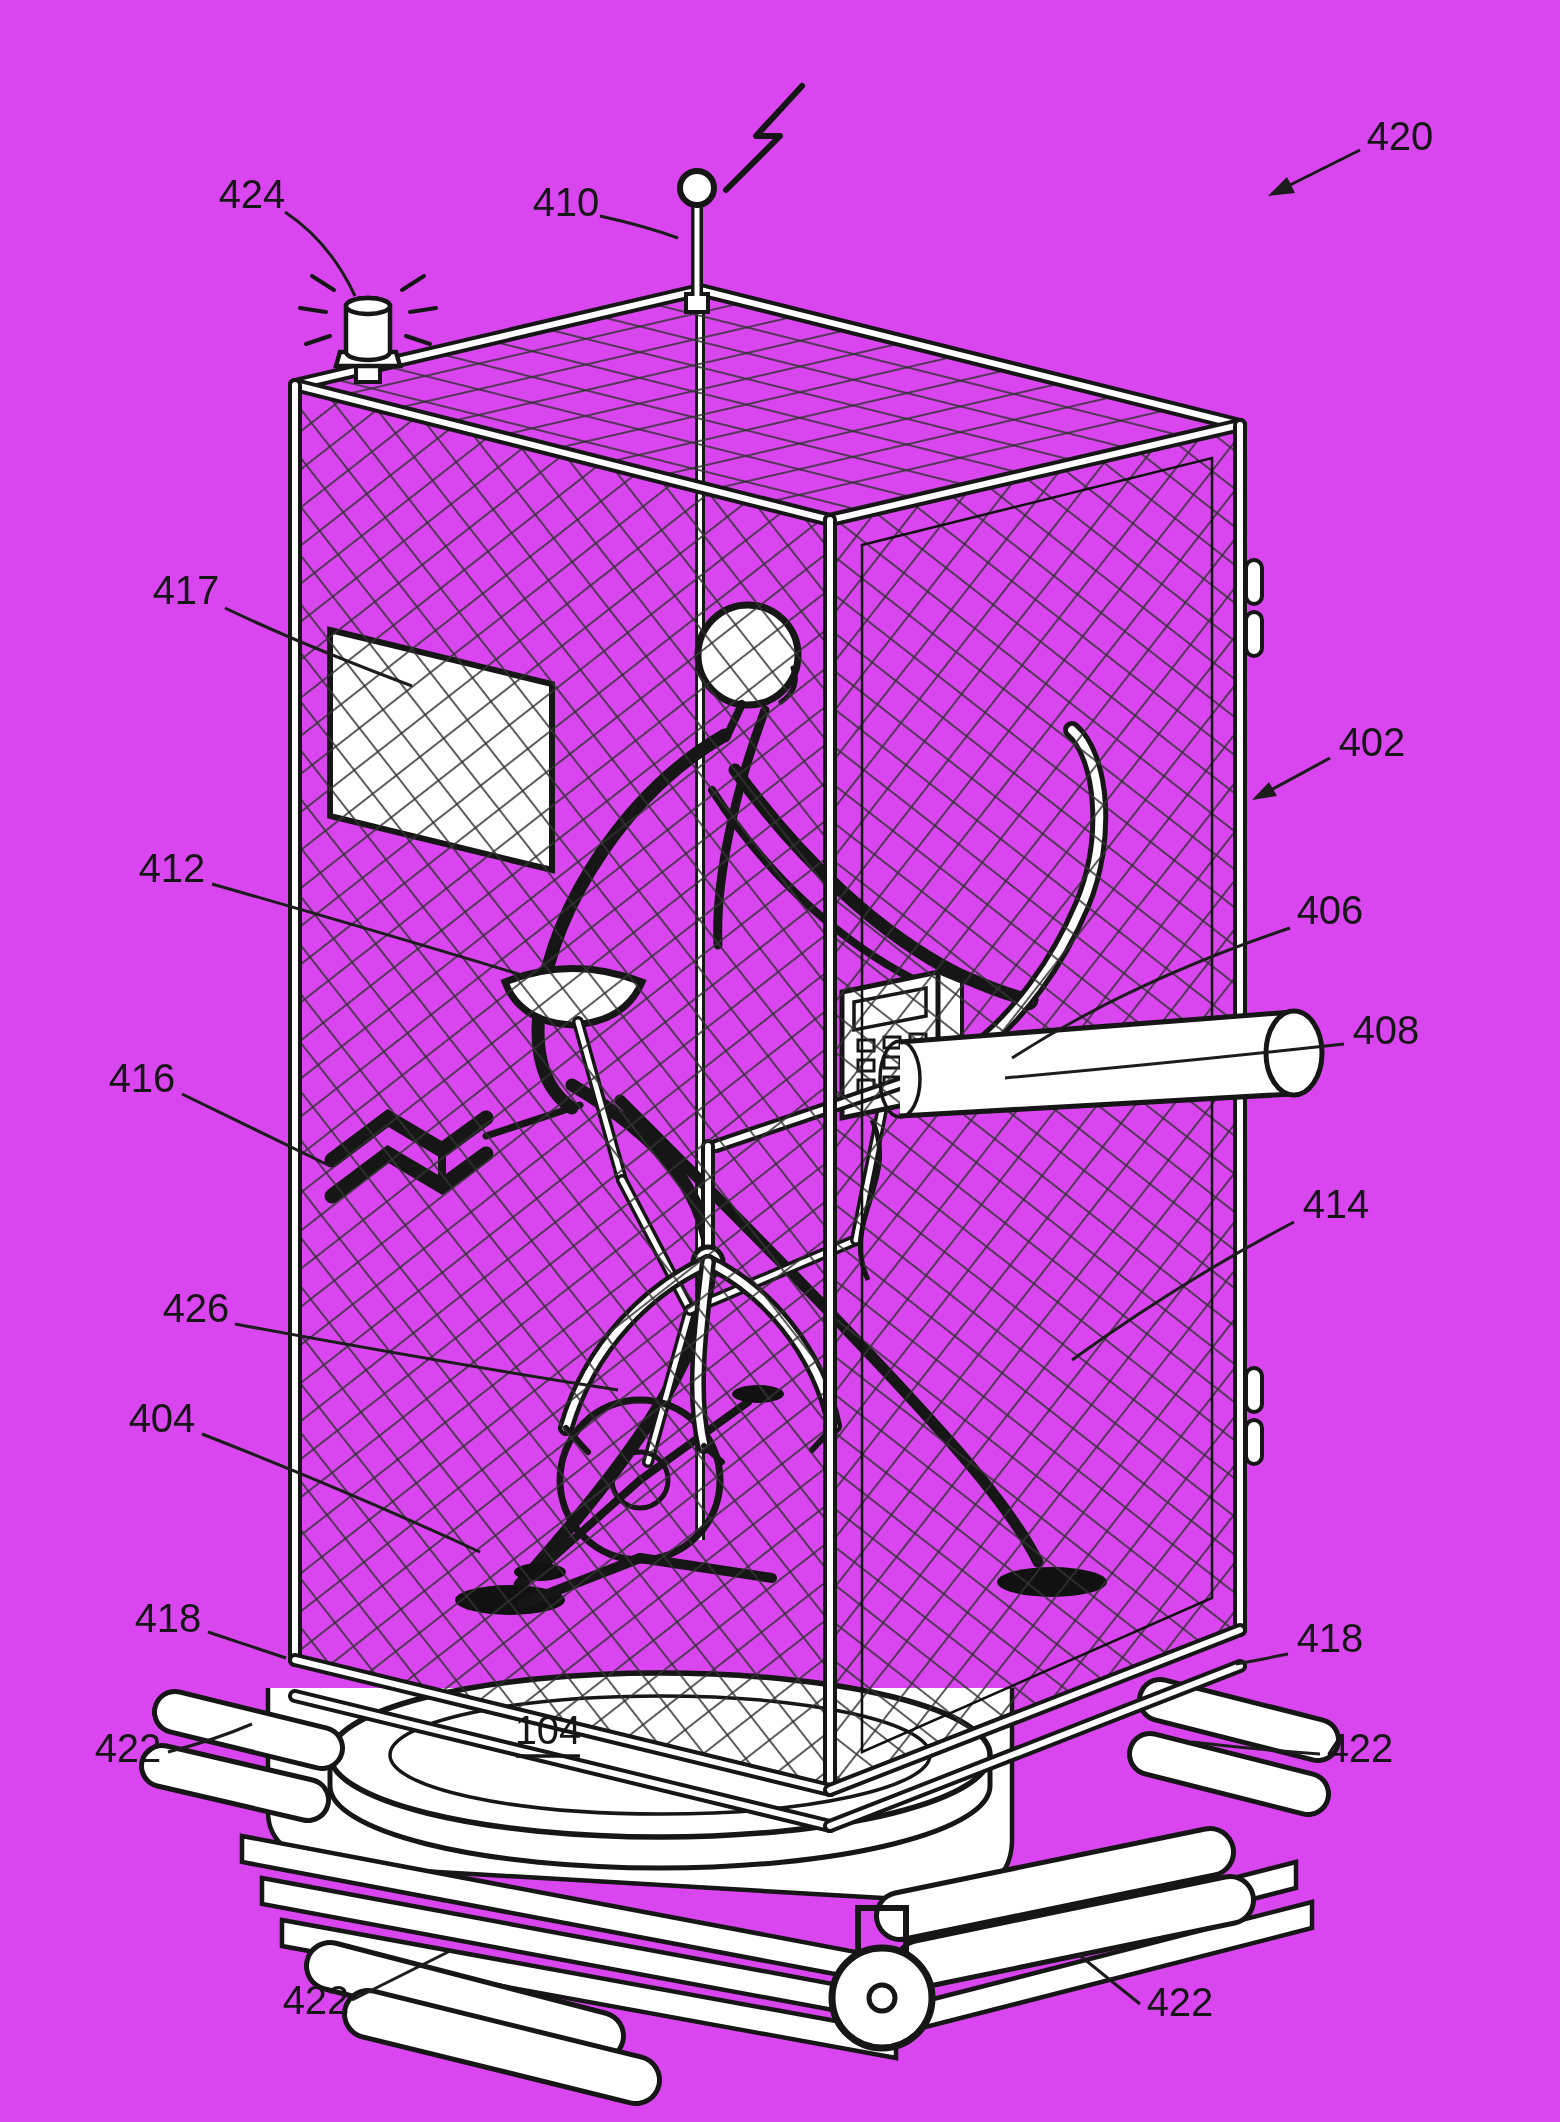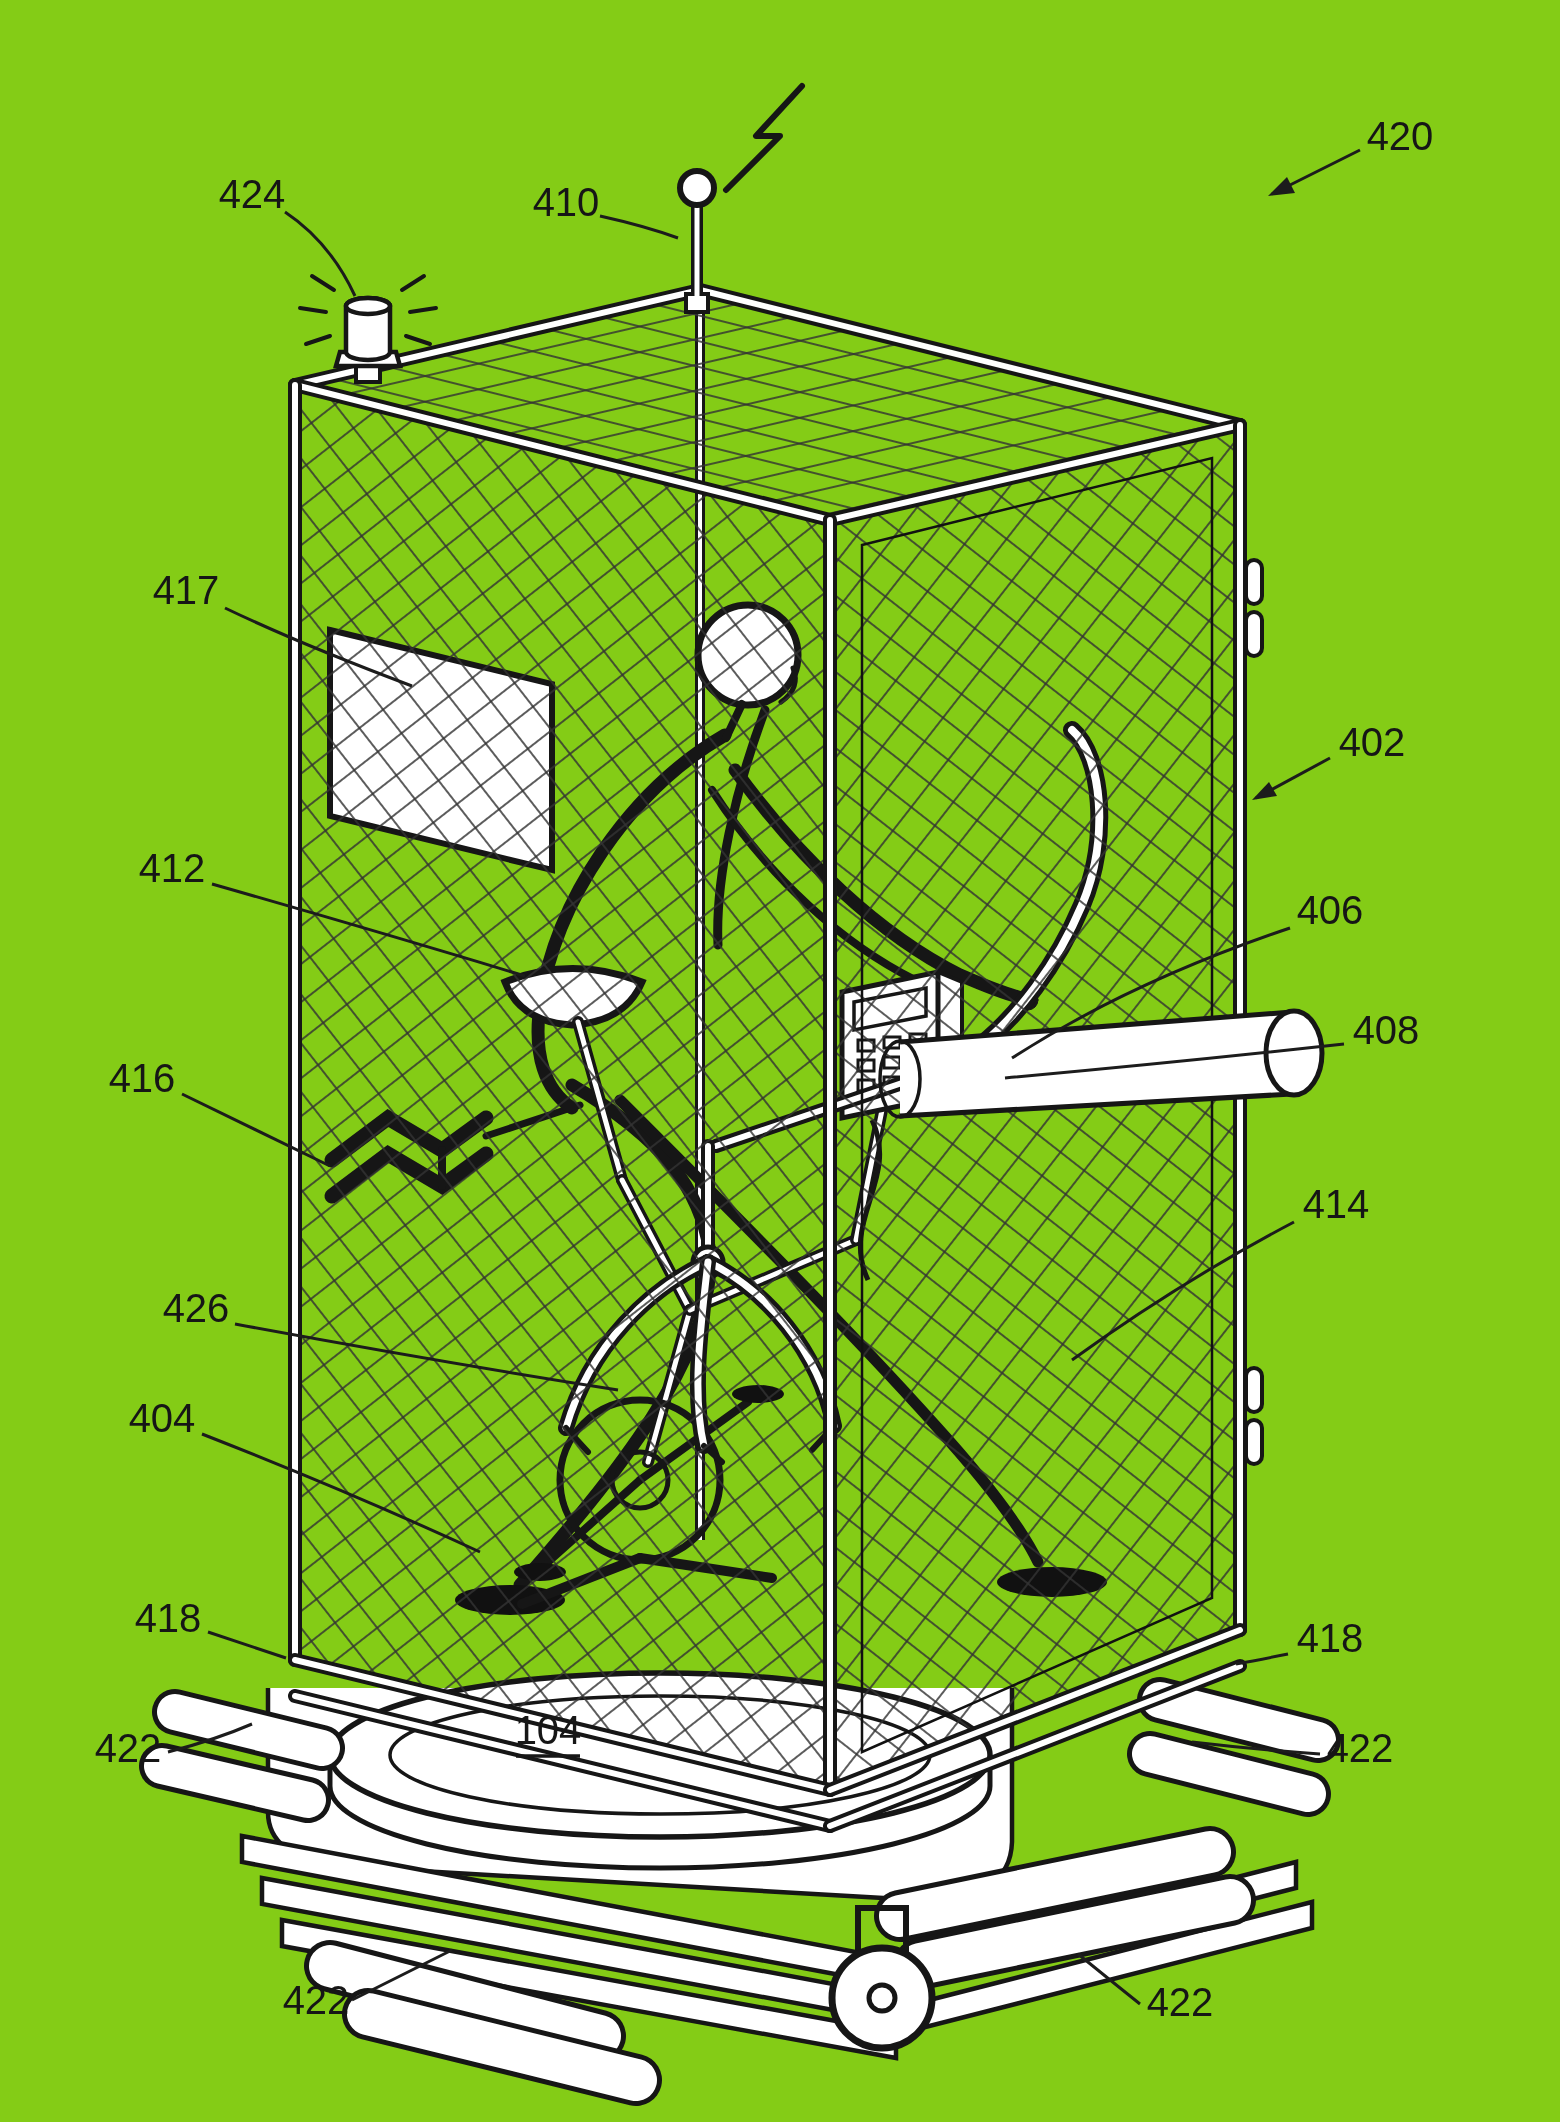--- a/index.html
+++ b/index.html
@@ -1,17 +1,17 @@
 <!DOCTYPE html>
 <html><head>
 <meta charset="utf-8">
 <style>
   html,body { margin:0; padding:0; background:#ffffff; }
   .canvas {
-    width:1560px; height:2122px; position:relative; background:#84cc16;
+    width:1560px; height:2122px; position:relative; background:#d946ef;
     font-family:"Liberation Sans", sans-serif;
   }
   svg { display:block; }
   text.ref {
     font-family:"Liberation Sans", sans-serif;
     font-size:40px;
     fill:#161616;
   }
 </style>
 </head>

